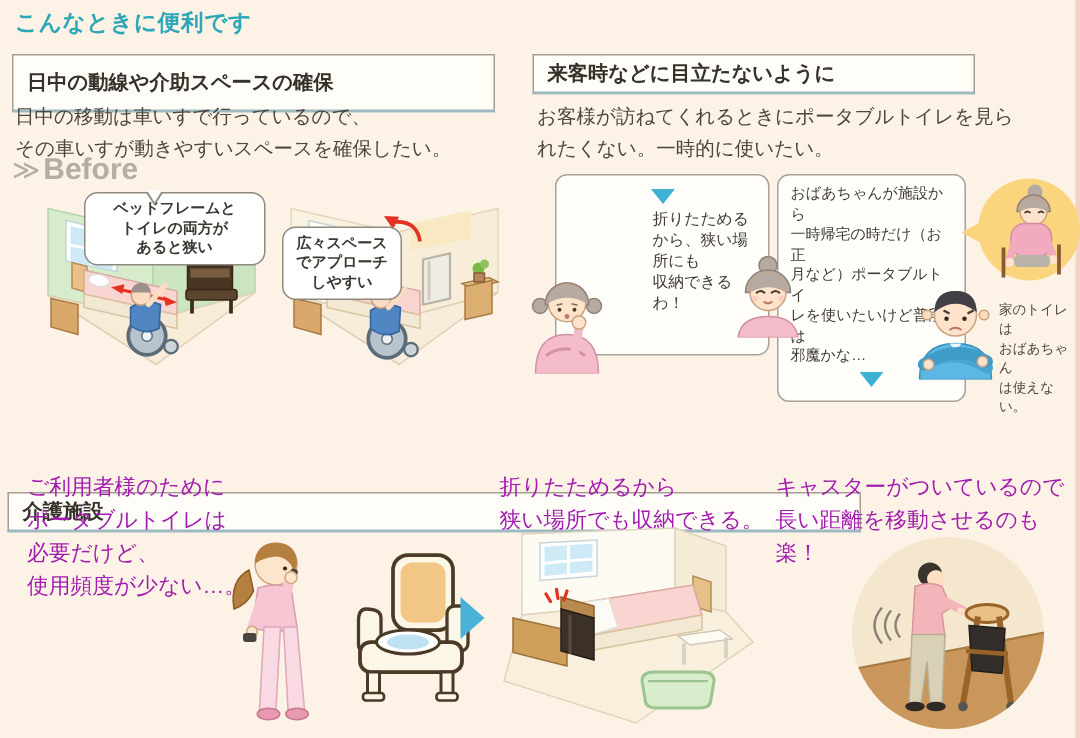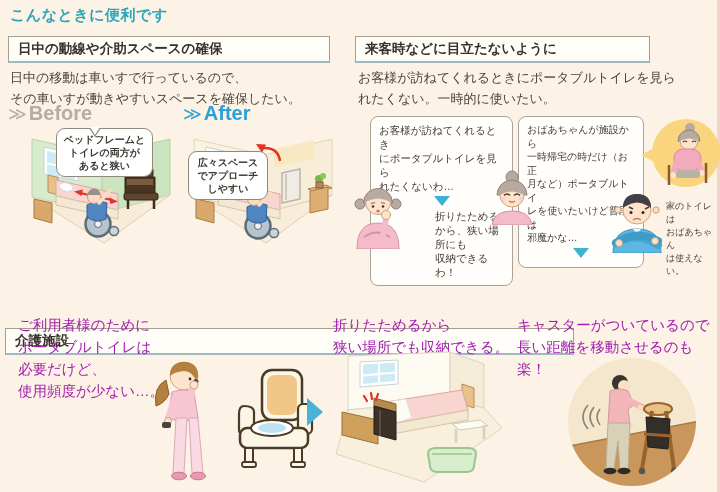--- a/index.html
+++ b/index.html
@@ -4,42 +4,42 @@
 <style>
   * { margin:0; padding:0; box-sizing:border-box; }
   html,body { background:#fcf2e5; }
   body { font-family:"Liberation Sans","DejaVu Sans",sans-serif; }
   .page { position:relative; width:720px; height:492px; background:#fcf2e5; overflow:hidden; }
   .edge-strip { position:absolute; right:0; top:0; width:3px; height:100%; background:#f2d3c5; }
 
   .heading { position:absolute; left:10px; top:6px; font-size:15px; font-weight:bold; color:#2da7b8; letter-spacing:.5px; }
 
   .title-box { position:absolute; background:#fffdf7; border:1px solid #a49e93; border-bottom:2px solid #9fb9c0; display:flex; align-items:center; padding:0 9px; font-weight:bold; font-size:13.5px; color:#35312b; }
-  .t-daytime { left:8px; top:36px; width:322px; height:27px; }
+  .t-daytime { left:8px; top:36px; width:322px; height:39px; }
   .t-visitor { left:355px; top:36px; width:295px; height:27px; }
   .t-facility { left:5px; top:296px; width:569px; height:27px;margin-top:32px; }
 
   .pre { white-space:pre-line; }
   .body-text { position:absolute; font-size:13px; line-height:21px; color:#4a453e; }
   .daytime-body { left:10px; top:67px; }
   .visitor-body { left:358px; top:67px; }
 
   .ba-label { position:absolute; font-size:20px; font-weight:bold; top:102px; }
   .ba-label .chev { font-weight:normal; font-size:18px; margin-right:2px; }
   .before { left:8px; color:#b2aea6; }
   .after  { left:183px; color:#2aa0d8; }
 
   .illus { position:absolute; }
 
   .room-bubble { position:absolute; background:#fff; border:1.5px solid #8f897e; border-radius:9px; padding:4px 5px; font-size:10px; line-height:13px; font-weight:bold; color:#3c3832; text-align:center; z-index:5; }
   .room-bubble .btail { position:absolute; bottom:-9px; left:34%; width:0; height:0;
       border-left:6px solid transparent; border-right:6px solid transparent; border-top:9px solid #8f897e; }
   .room-bubble .btail::after { content:""; position:absolute; left:-5px; top:-10px;
       border-left:5px solid transparent; border-right:5px solid transparent; border-top:8px solid #fff; }
-  .bb-before { left:56px; top:128px; width:97px; }
+  .bb-before { left:56px; top:128px; width:121px; }
   .bb-after  { left:188px; top:151px; width:80px; }
 
   .sbox { position:absolute; background:#fffefb; border:1.5px solid #a8a298; border-radius:8px; padding:6px 8px; color:#3f3b35; z-index:2; }
   .sbox1 { left:370px; top:116px; width:143px; min-height:121px; font-size:10.5px; line-height:14px; }
   .sbox2 { left:518px; top:116px; width:126px; min-height:121px; font-size:10px;  line-height:13.5px; }
   .down-arrow { width:0; height:0; border-left:8px solid transparent; border-right:8px solid transparent; border-top:10px solid #3eb1d5; margin:3px auto 3px auto; }
   .sol1 { margin-left:56px; }
   .man-note { position:absolute; left:666px; top:200px; width:54px; font-size:9px; line-height:13px; color:#4a453e; z-index:4; }
 
   .col-text { position:absolute; font-size:14.5px; line-height:22px; color:#a21caf; }
@@ -59,23 +59,20 @@
   <div class="edge-strip"></div>
 
   <div class="heading">こんなときに便利です</div>
 
   <div class="title-box t-daytime">日中の動線や介助スペースの確保</div>
   <div class="body-text daytime-body pre">日中の移動は車いすで行っているので、
 その車いすが動きやすいスペースを確保したい。</div>
 
   <div class="ba-label before">
     <span class="chev">≫</span><span>Before</span>
-  </div>
-  <div class="ba-label after">
-    <span class="chev">≫</span><span>After</span>
   </div>
 
   <svg class="illus" style="left:24px; top:127px;" width="152" height="126" viewBox="0 0 152 126">
     <polygon points="8,12 78,28 78,86 8,70" fill="#d7ebcd" stroke="#b5d4a8"></polygon>
     <polygon points="78,28 146,12 146,68 78,86" fill="#cbe5c0" stroke="#b5d4a8"></polygon>
     <polygon points="8,70 78,86 146,68 80,116" fill="#f6ecd8" stroke="#e0d0b4"></polygon>
     <g>
       <polygon points="20,20 54,28 54,54 20,47" fill="#ffffff" stroke="#c2d4d8"></polygon>
       <polygon points="23,23.7 36,26.7 36,38 23,35.5" fill="#cfeaf7"></polygon>
       <polygon points="38,27.2 51,30.2 51,41 38,38.5" fill="#cfeaf7"></polygon>
@@ -166,23 +163,20 @@
   </svg>
   <div class="room-bubble bb-after pre">広々スペース
 でアプローチ
 しやすい</div>
 
   <div class="title-box t-visitor">来客時などに目立たないように</div>
   <div class="body-text visitor-body pre">お客様が訪ねてくれるときにポータブルトイレを見ら
 れたくない。一時的に使いたい。</div>
 
   <div class="sbox sbox1">
-    <div class="pre">お客様が訪ねてくれるとき
-にポータブルトイレを見ら
-れたくないわ…</div>
     <div class="down-arrow"></div>
     <div class="pre sol1">折りたためる
 から、狭い場所にも
 収納できるわ！</div>
   </div>
 
   <div class="sbox sbox2">
     <div class="pre">おばあちゃんが施設から
 一時帰宅の時だけ（お正
 月など）ポータブルトイ

